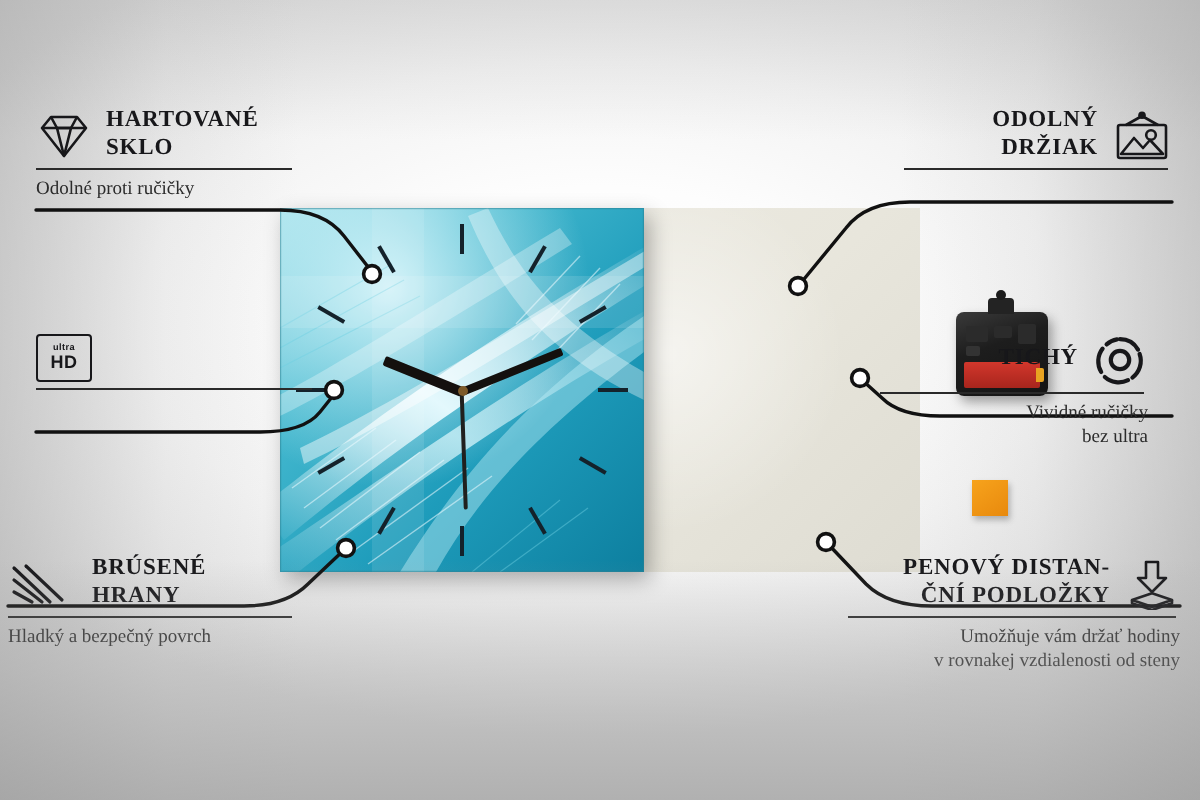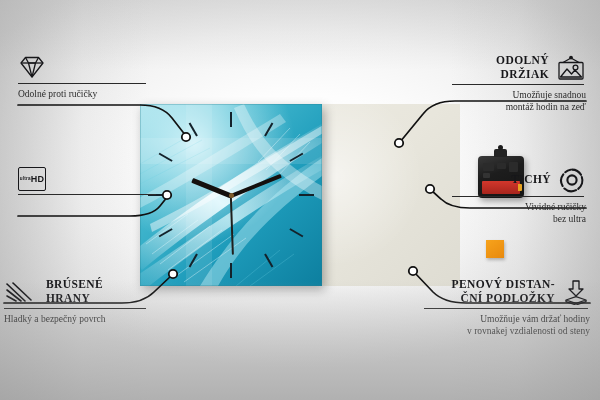--- a/index.html
+++ b/index.html
@@ -115,21 +115,21 @@
   }
   .feat-sub{
     font-family:"Liberation Serif", serif;
     font-size:9.5px;line-height:12px;color:#2b2b2b;margin-top:4px;
   }
   .feat.right .feat-sub{text-align:right;}
   .ico{flex:0 0 auto;display:block;}
 
   .hd-badge{
     width:26px;height:22px;border:1.6px solid #17171a;border-radius:2px;
-    display:flex;flex-direction:row;align-items:center;justify-content:center;
+    display:flex;flex-direction:column;align-items:center;justify-content:center;
     line-height:1;
   }
   .hd-ultra{font-family:"Liberation Sans",sans-serif;font-size:4.6px;font-weight:bold;letter-spacing:.2px;color:#17171a;}
   .hd-hd{font-family:"Liberation Sans",sans-serif;font-size:9px;font-weight:bold;letter-spacing:.3px;color:#17171a;margin-top:.5px;}
 </style>
 </head>
 <body>
 
 <div id="stage">
 
@@ -265,20 +265,22 @@
       <svg class="ico" width="28" height="26" viewBox="0 0 28 26">
         <g fill="none" stroke="#17171a" stroke-width="1.3" stroke-linejoin="round">
           <path d="M3,9 L7.5,3.5 L20.5,3.5 L25,9 L14,23 Z"></path>
           <path d="M3,9 L25,9"></path>
           <path d="M7.5,3.5 L10.5,9 L14,23"></path>
           <path d="M20.5,3.5 L17.5,9 L14,23"></path>
           <path d="M10.5,9 L17.5,9"></path>
         </g>
       </svg>
       <div>
+        <div class="feat-title">HARTOVANÉ</div>
+        <div class="feat-title">SKLO</div>
       </div>
     </div>
     <div class="rule" style="width:128px;"></div>
     <div class="feat-sub">
       <div>Odolné proti ručičky</div>
     </div>
   </div>
 
   <div class="feat left" style="left:18px;top:167px;width:140px;">
     <div class="feat-head">
@@ -321,27 +323,23 @@
         <g fill="none" stroke="#17171a" stroke-width="1.3" stroke-linejoin="round">
           <rect x="3" y="7.5" width="24" height="16.5" rx="1"></rect>
           <path d="M15,3 L7,7.5 M15,3 L23,7.5"></path>
           <circle cx="15" cy="2.6" r="1.9" fill="#17171a" stroke="none"></circle>
           <path d="M4.5,22 L11,14 L15.5,19 L19,15 L25.5,22 Z"></path>
           <circle cx="19.5" cy="12.5" r="2.4"></circle>
         </g>
       </svg>
     </div>
     <div class="rule" style="width:132px;"></div>
-    <div class="feat-sub">
-      <div>Umožňuje snadnou</div>
-      <div>montáž hodin na zeď</div>
-    </div>
-  </div>
-
-  <div class="feat right" style="left:452px;top:167px;width:134px;">
+  </div>
+
+  <div class="feat right" style="left:440px;top:167px;width:134px;">
     <div class="feat-head">
       <div style="flex:1 1 auto;">
         <div class="feat-title">TICHÝ</div>
       </div>
       <svg class="ico" width="28" height="26" viewBox="0 0 28 26">
         <g fill="none" stroke="#17171a" stroke-width="2.1" stroke-linecap="round">
           <path d="M14,2.6 a10.4,10.4 0 0 1 9.0,5.2"></path>
           <path d="M23.8,10.0 a10.4,10.4 0 0 1 -3.6,11.8"></path>
           <path d="M18.0,23.1 a10.4,10.4 0 0 1 -11.6,-1.6"></path>
           <path d="M4.6,19.0 a10.4,10.4 0 0 1 0.7,-11.7"></path>

